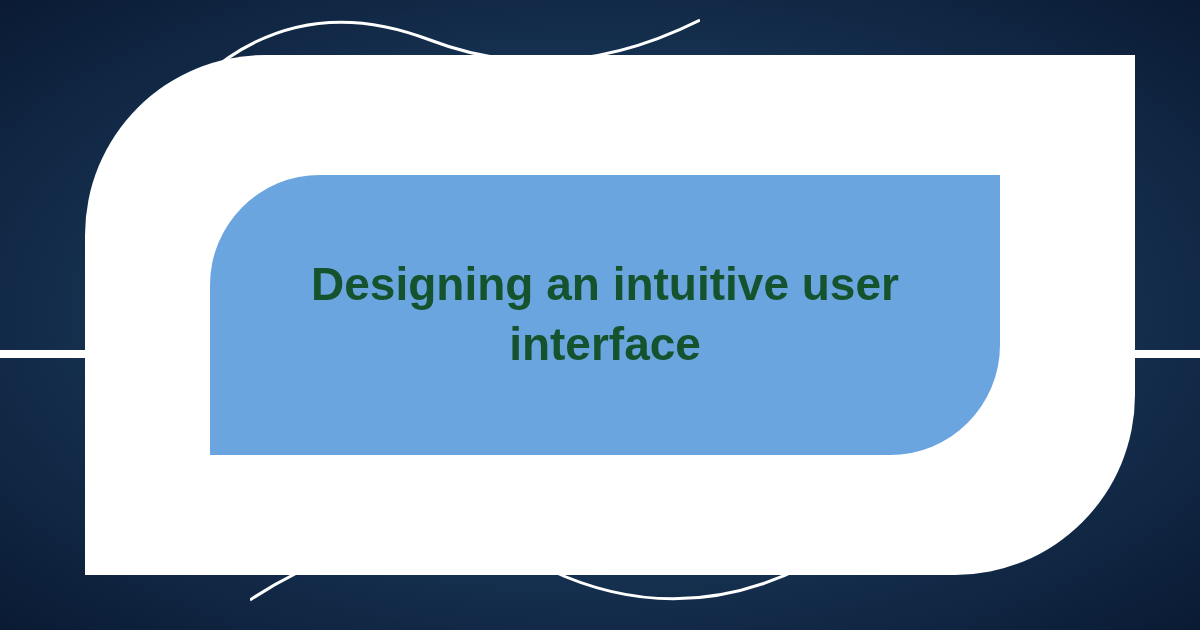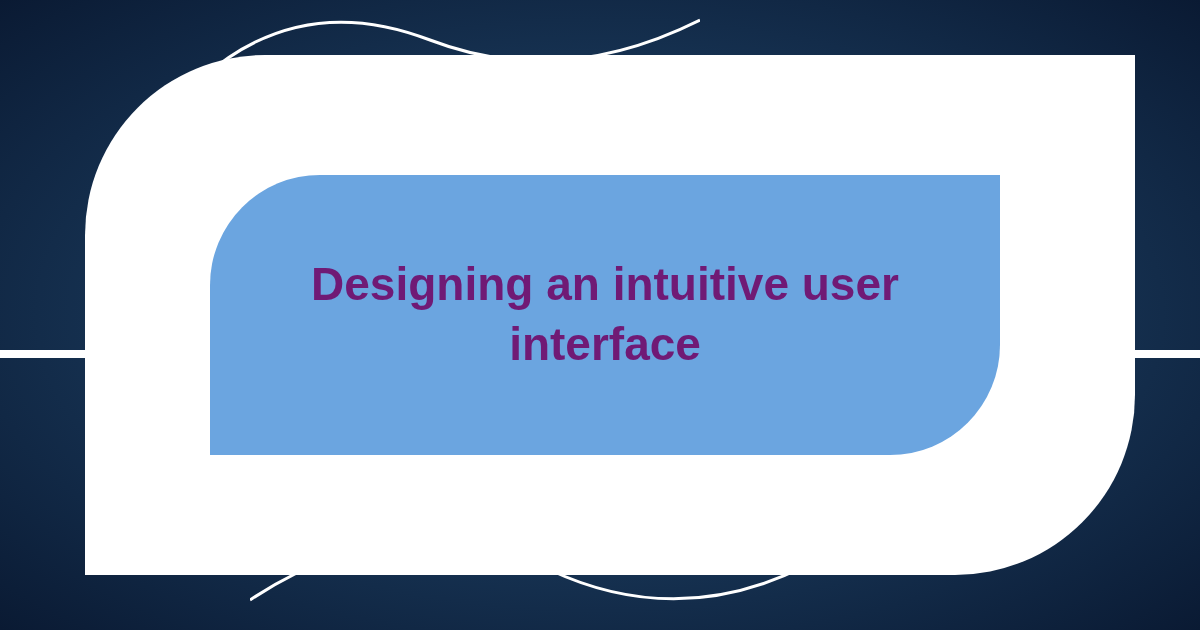--- a/index.html
+++ b/index.html
@@ -67,21 +67,21 @@
       width: 790px;
       height: 280px;
       background: #6ba5e0;
       border-top-left-radius: 110px;
       border-bottom-right-radius: 110px;
       display: flex;
       align-items: center;
       justify-content: center;
     }
     .title {
-      color: #701a75;
+      color: #14532d;
       font-size: 46px;
       font-weight: 600;
       text-align: center;
       line-height: 1.3;
       padding: 0 32px;
     }
   </style>
 </head>
 <body>
 

